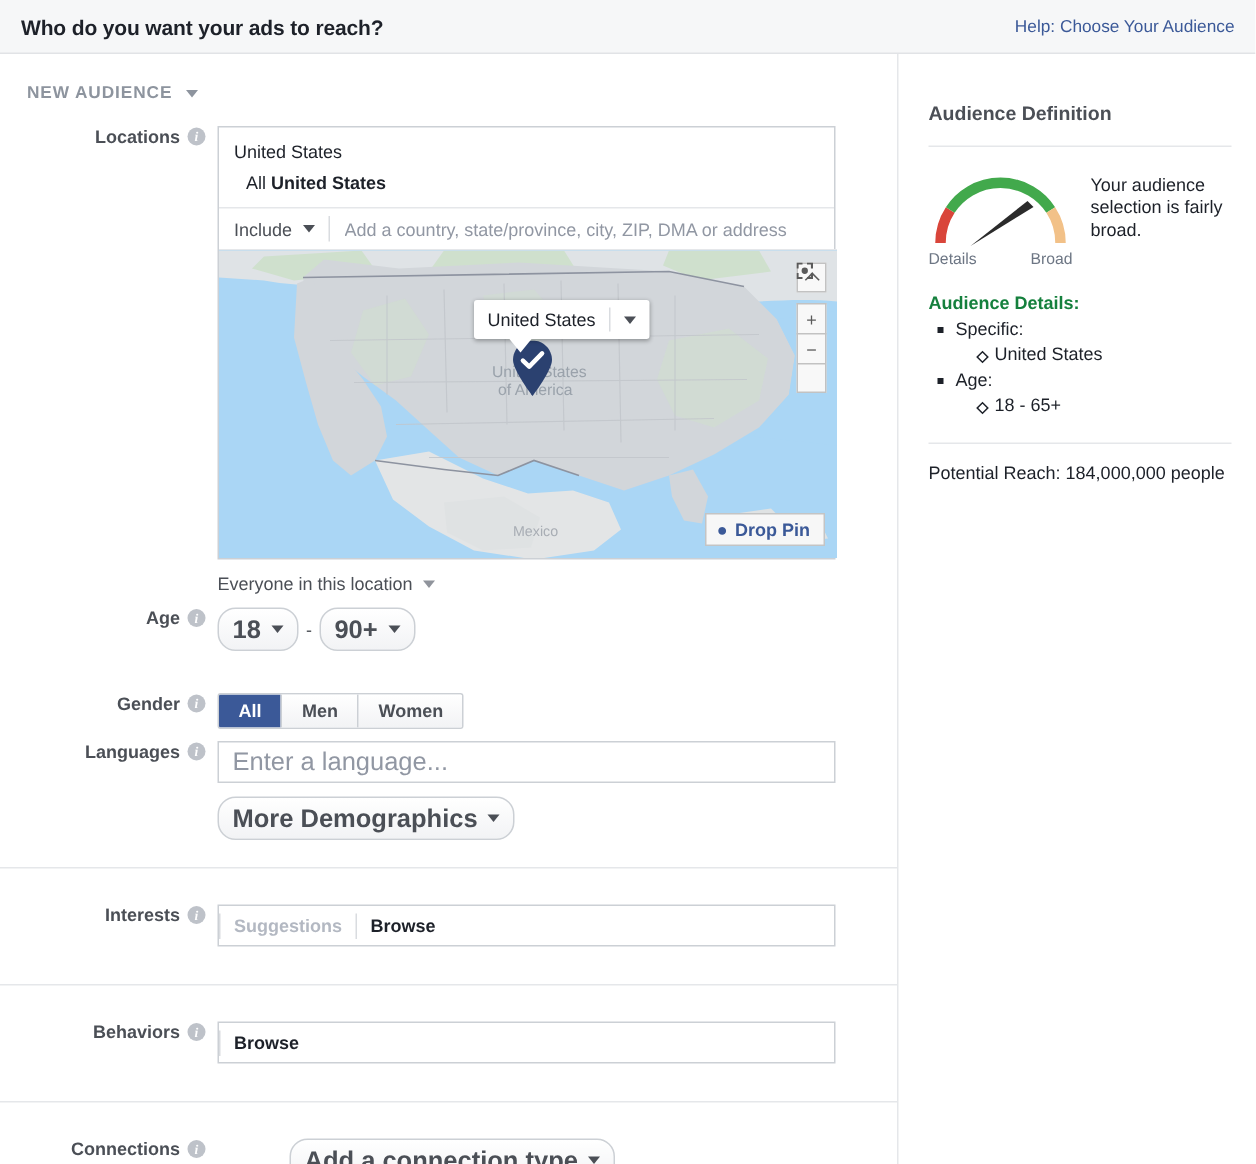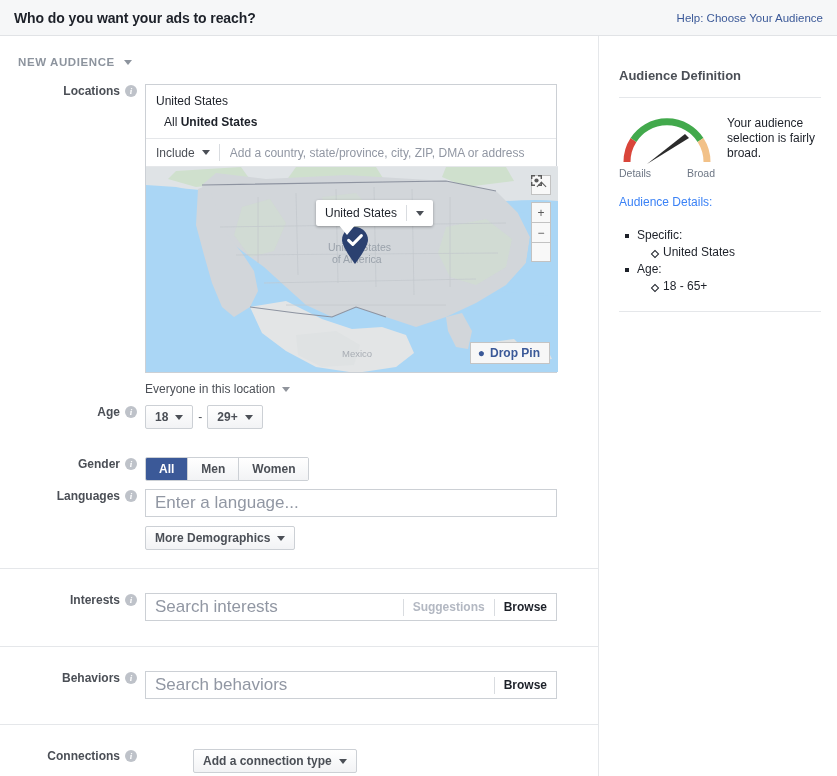--- a/index.html
+++ b/index.html
@@ -243,23 +243,23 @@
     font-size: 12px;
     color: #4b4f56;
     cursor: pointer;
     width: max-content;
   }
 
   
   .btn {
     background: linear-gradient(#ffffff, #f2f3f5);
     border: 1px solid #ccd0d5;
-    border-radius: 2px;
+    border-radius: 12px;
     font-family: "Liberation Sans", sans-serif;
-    font-size: 12px;
+    font-size: 17px;
     font-weight: bold;
     color: #4b4f56;
     padding: 5px 9px;
     cursor: pointer;
     display: inline-flex;
     align-items: center;
     gap: 7px;
     line-height: 1;
   }
   .age-sel { min-width: 48px; justify-content: center; }
@@ -338,22 +338,22 @@
   .gauge-wrap { width: 96px; flex: 0 0 96px; }
   .gauge-labels {
     display: flex; justify-content: space-between;
     font-size: 10.5px; color: #6d7684;
     margin-top: -2px;
   }
   .gauge-text {
     font-size: 12px; color: #1d2129; line-height: 15px; padding-top: 4px;
   }
   .sb-details-title {
-    font-size: 12px; font-weight: normal; color: #3b82f6;
-    margin: 16px 0 18px 0;
+    font-size: 12px; font-weight: bold; color: #15803d;
+    margin: 16px 0 2px 0;
   }
   ul.sb-list { list-style: none; margin: 0; padding: 0 0 0 6px; }
   ul.sb-list > li { font-size: 12px; color: #1d2129; line-height: 17px; position: relative; padding-left: 12px; }
   ul.sb-list > li::before {
     content: ""; position: absolute; left: 0; top: 7px;
     width: 4px; height: 4px; background: #1d2129;
   }
   ul.sb-sub { list-style: none; margin: 0; padding: 0 0 0 14px; }
   ul.sb-sub > li { font-size: 12px; color: #1d2129; line-height: 17px; position: relative; padding-left: 12px; }
   ul.sb-sub > li::before {
@@ -513,21 +513,21 @@
         <span>Age</span>
         <span class="info-icon">i</span>
       </div>
       <div class="row-field age-row">
         <button class="btn age-sel">
           <span>18</span>
           <span class="caret caret-dark"></span>
         </button>
         <span class="age-dash">-</span>
         <button class="btn age-sel">
-          <span>29+</span>
+          <span>90+</span>
           <span class="caret caret-dark"></span>
         </button>
       </div>
     </div>
 
     <div class="row" style="margin-bottom:8px;margin-top:28px;">
       <div class="row-label">
         <span>Gender</span>
         <span class="info-icon">i</span>
       </div>
@@ -564,39 +564,37 @@
 
     <div class="divider"></div>
 
     <div class="row" style="padding:24px 0 25px 0;">
       <div class="row-label">
         <span>Interests</span>
         <span class="info-icon">i</span>
       </div>
       <div class="row-field">
         <div class="text-field">
-          <input placeholder="Search interests" style="">
           <span class="field-sep"></span>
           <span class="field-action muted">Suggestions</span>
           <span class="field-sep"></span>
           <span class="field-action">Browse</span>
         </div>
       </div>
     </div>
 
     <div class="divider"></div>
 
     <div class="row" style="padding:24px 0 25px 0;">
       <div class="row-label">
         <span>Behaviors</span>
         <span class="info-icon">i</span>
       </div>
       <div class="row-field">
         <div class="text-field">
-          <input placeholder="Search behaviors" style="">
           <span class="field-sep"></span>
           <span class="field-action">Browse</span>
         </div>
       </div>
     </div>
 
     <div class="divider"></div>
 
     <div class="row" style="padding:24px 0 25px 0;gap:48px;">
       <div class="row-label">
@@ -647,15 +645,16 @@
       </li>
       <li>
         <span>Age:</span>
         <ul class="sb-sub">
           <li>18 - 65+</li>
         </ul>
       </li>
     </ul>
 
     <div class="sb-hr2"></div>
+    <div class="sb-reach">Potential Reach: 184,000,000 people</div>
   </div>
 
 </div>
 
 </body></html>

